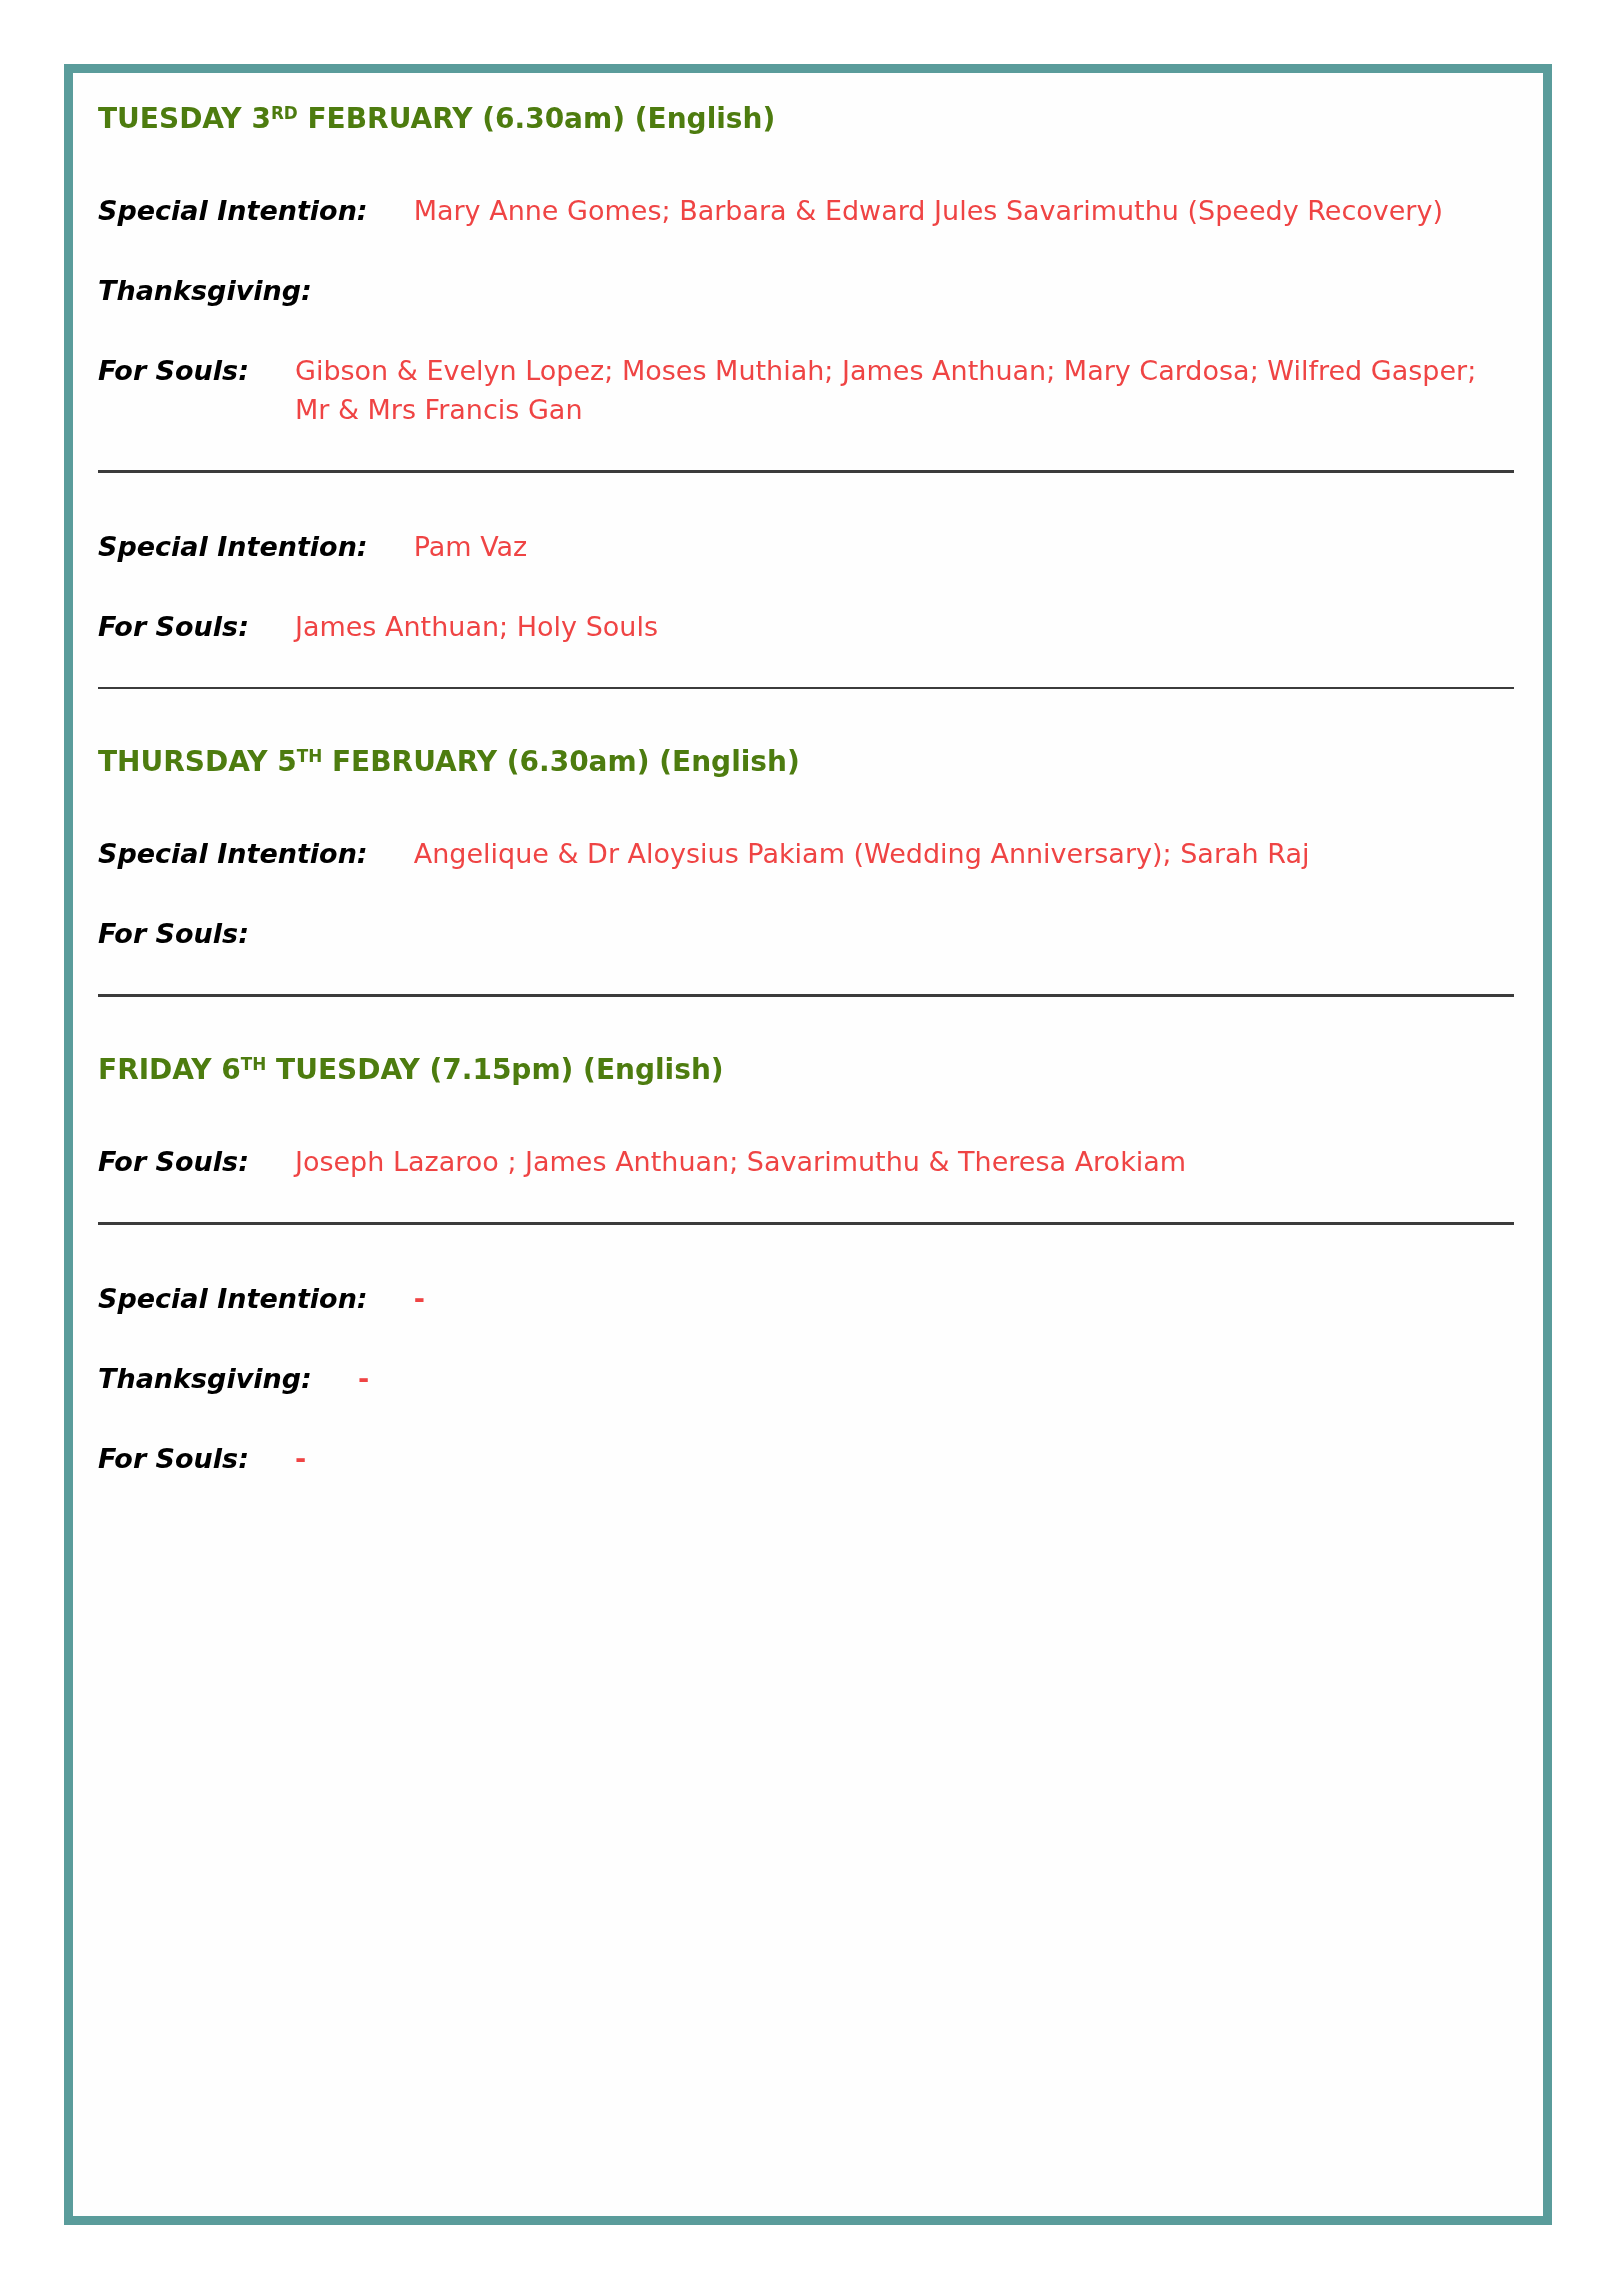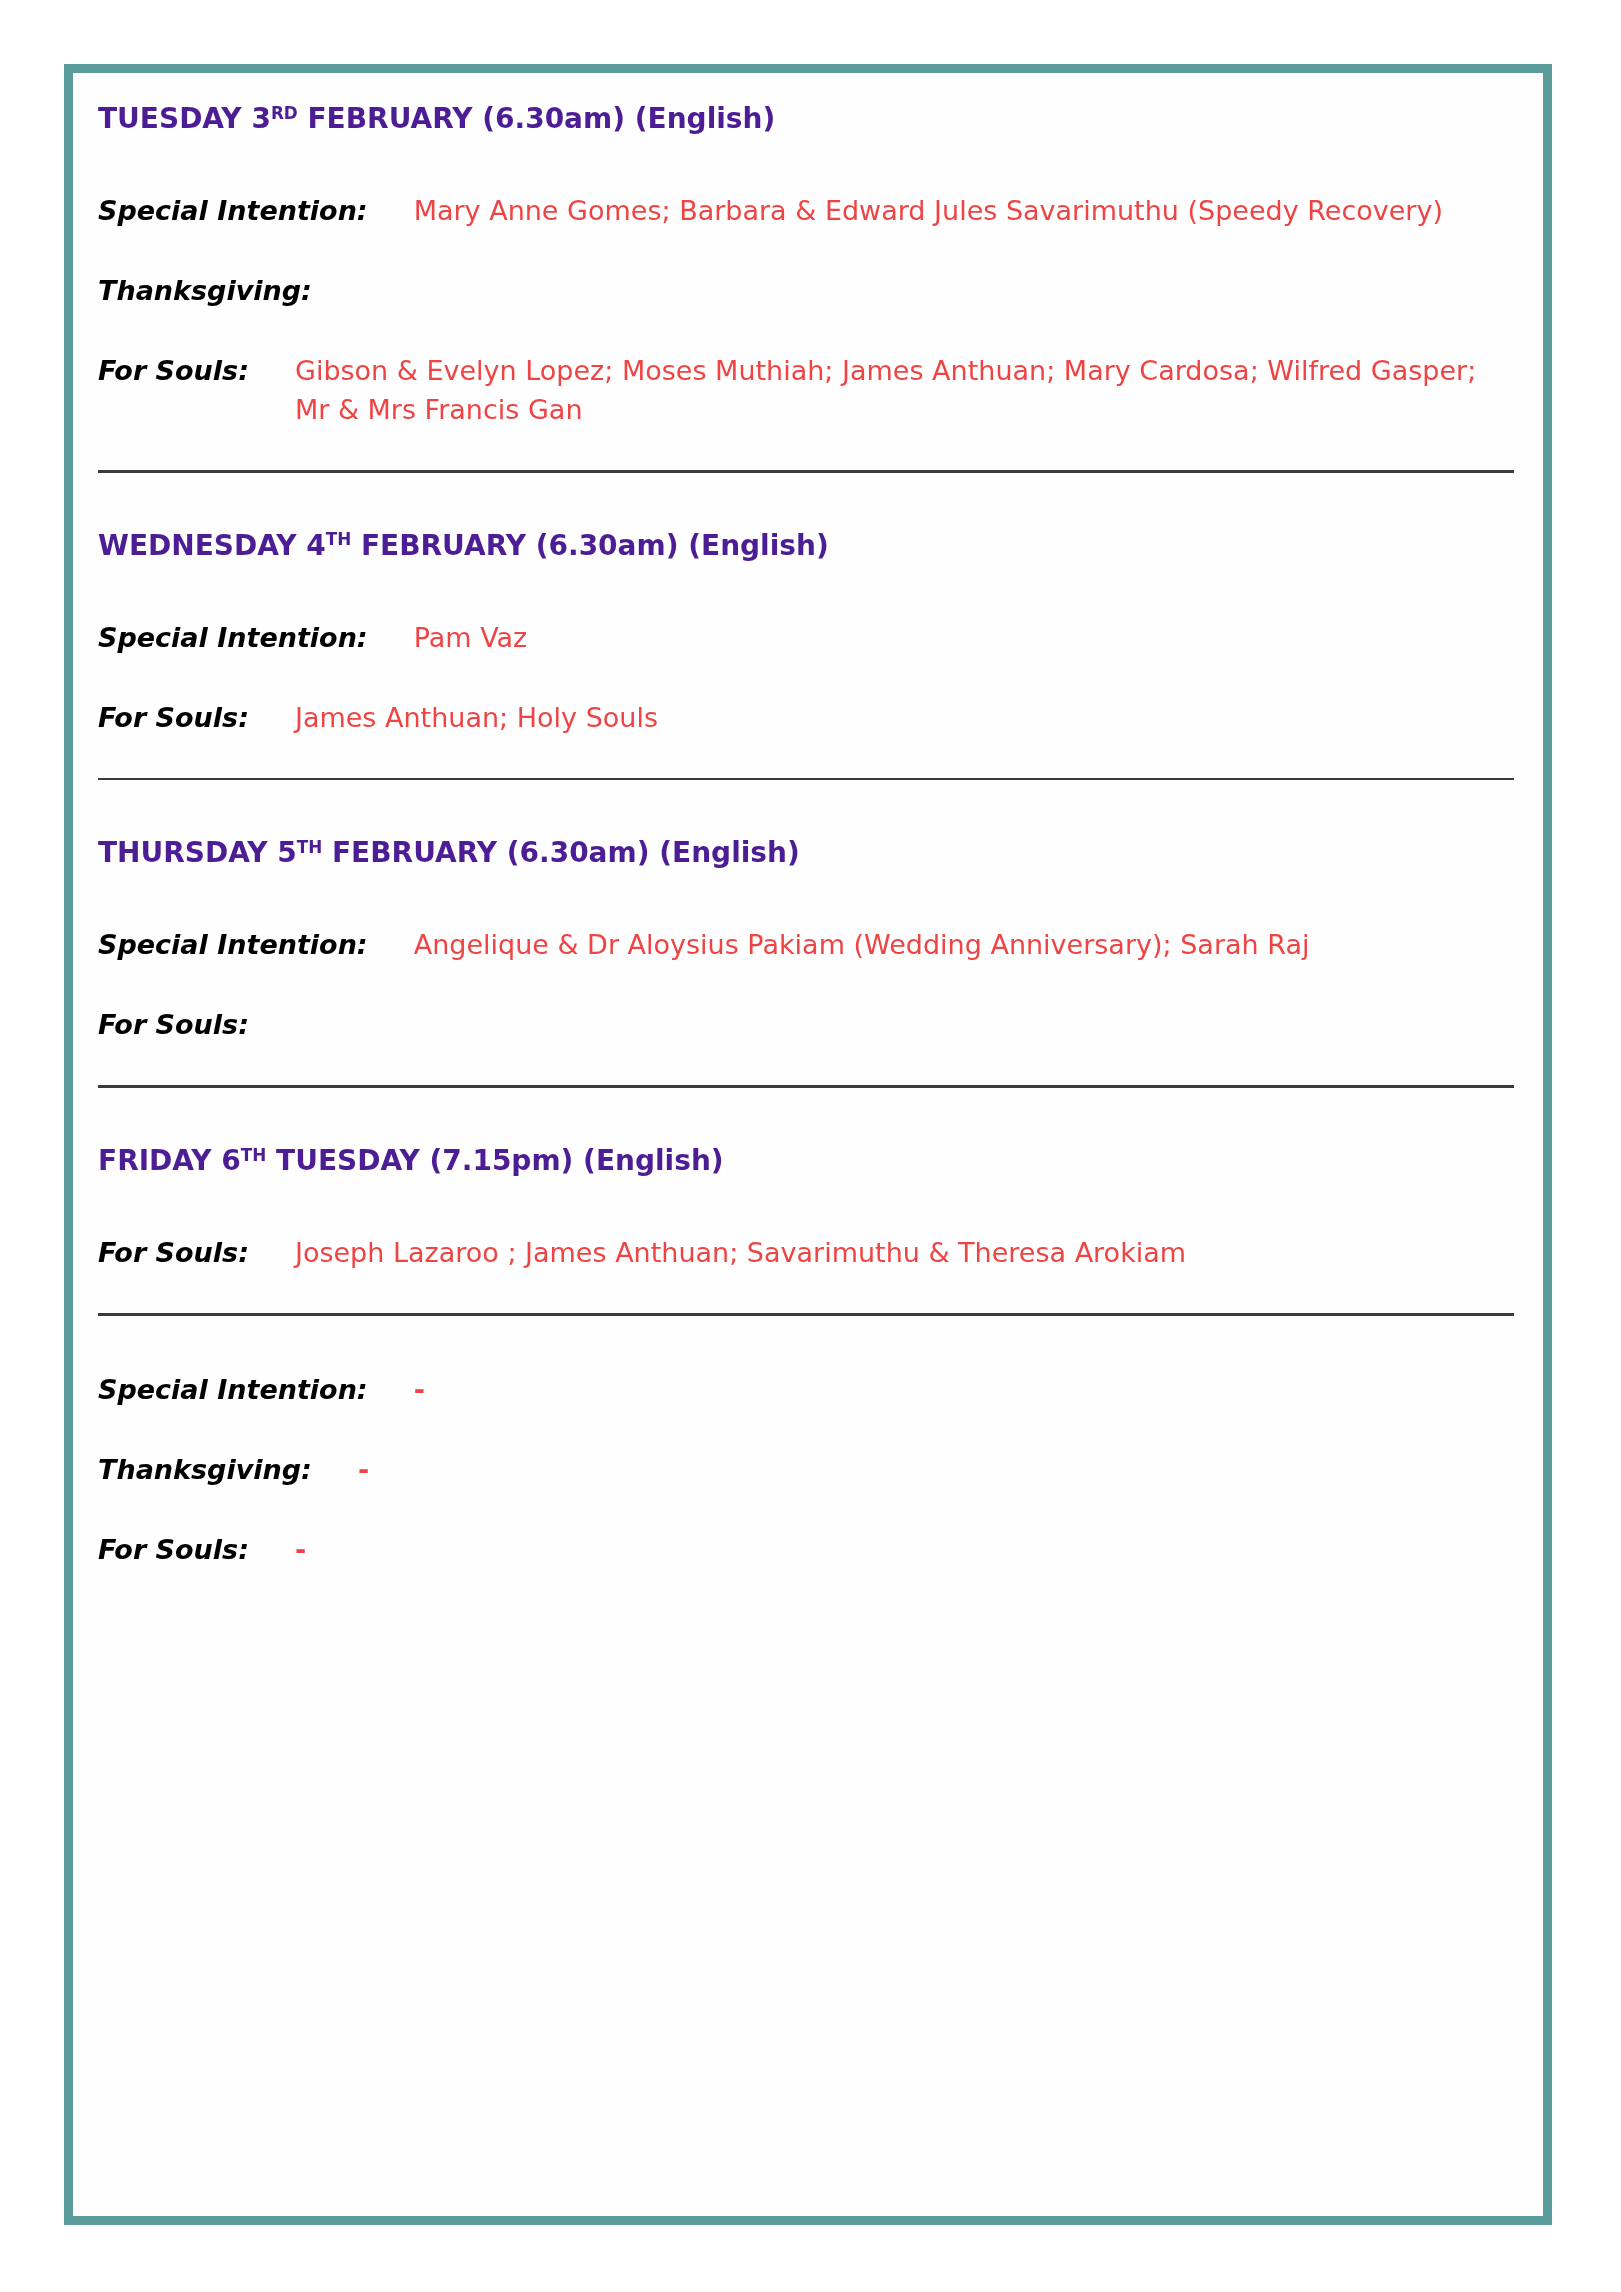--- a/index.html
+++ b/index.html
@@ -20,21 +20,21 @@
     top: 64px;
     width: 1488px;
     height: 2161px;
     box-sizing: border-box;
     border: 9px solid #5a9c9b;
     background: #fefefe;
     padding: 27px 14.3px 0 25px;
   }
   .section { margin: 0; }
   .section-title {
-    color: #4c1d95;
+    color: #4d7c0f;
     font-weight: bold;
     font-size: 28px;
     line-height: 38px;
     margin: 0 0 50px 0;
     letter-spacing: 0px;
   }
   .ord {
     font-size: 60%;
     position: relative;
     top: -0.55em;
@@ -91,21 +91,20 @@
       <span class="label lw-282">Thanksgiving:</span>
     </div>
     <div class="row">
       <span class="label lw-217">For Souls:</span>
       <span class="value wrap-limit">Gibson &amp; Evelyn Lopez; Moses Muthiah; James Anthuan; Mary Cardosa; Wilfred Gasper; Mr &amp; Mrs Francis Gan</span>
     </div>
   </div>
   <hr class="rule">
 
   <div class="section">
-    <h2 class="section-title"><span>WEDNESDAY 4</span><span class="ord">TH</span><span> FEBRUARY (6.30am) (English)</span></h2>
     <div class="row">
       <span class="label lw-355">Special Intention:</span>
       <span class="value">Pam Vaz</span>
     </div>
     <div class="row">
       <span class="label lw-200">For Souls:</span>
       <span class="value">James Anthuan; Holy Souls</span>
     </div>
   </div>
   <hr class="rule">

